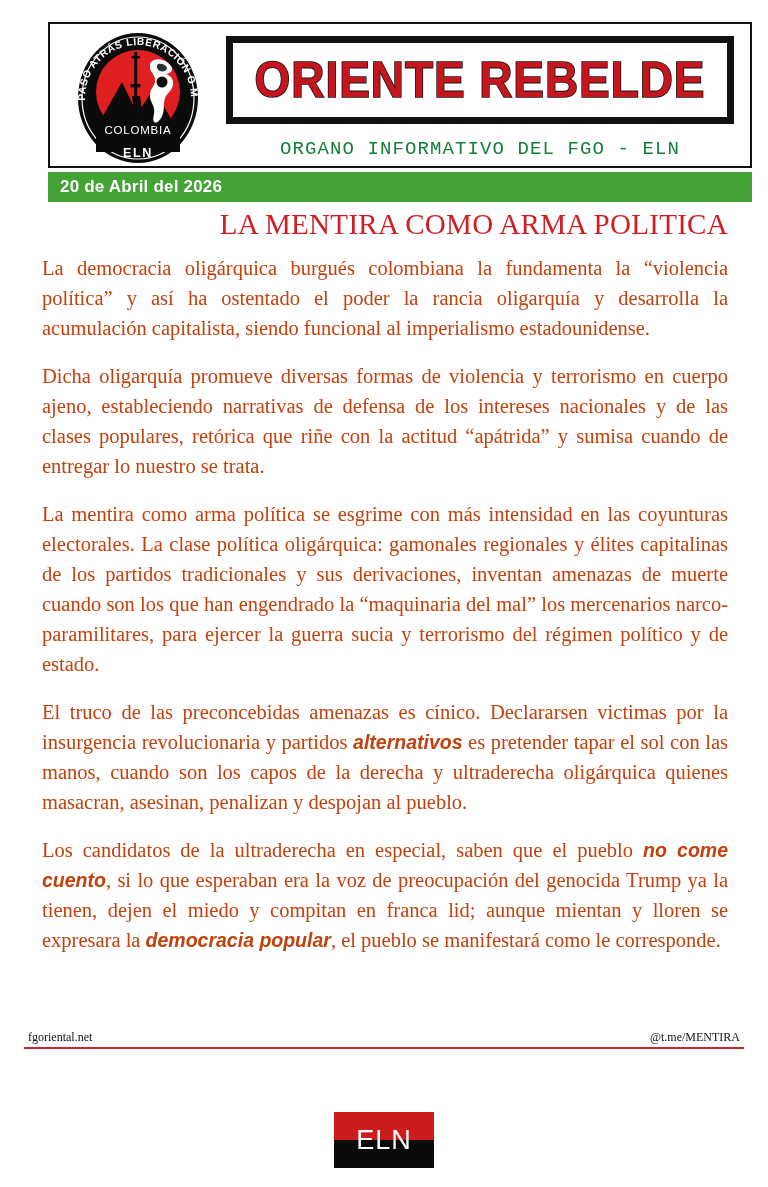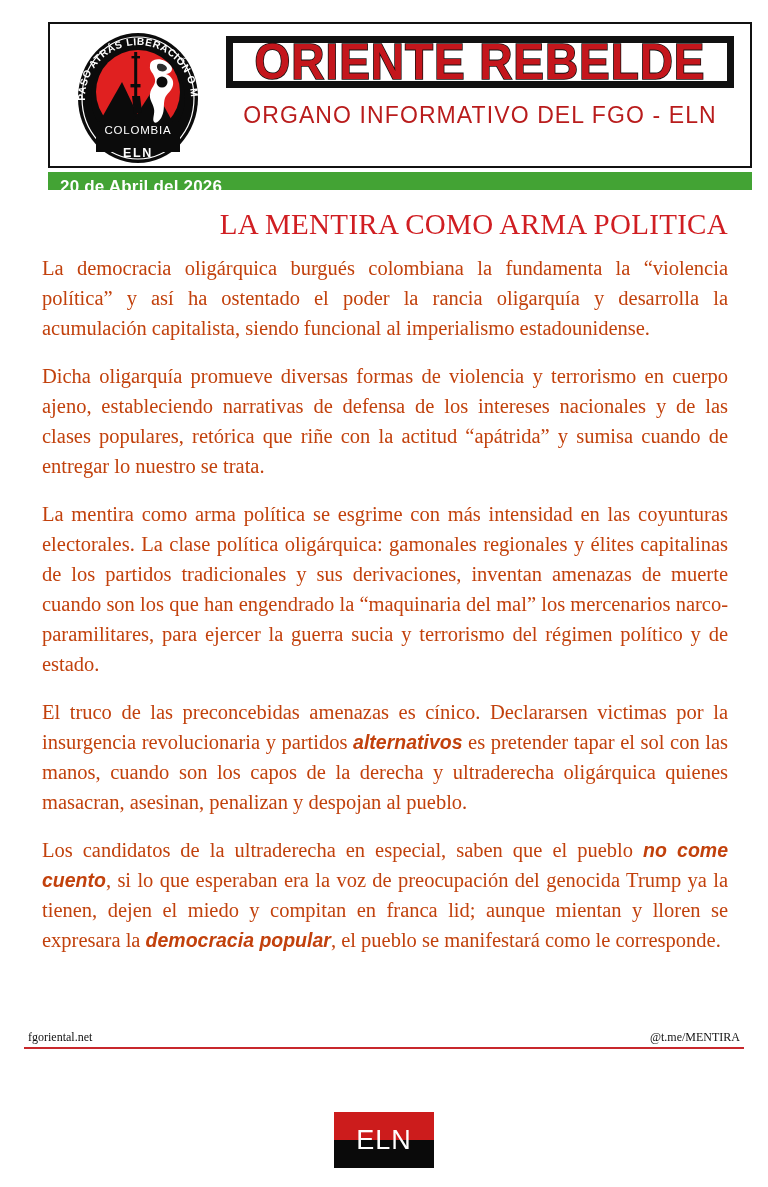--- a/index.html
+++ b/index.html
@@ -37,56 +37,56 @@
   .masthead-col {
     position: absolute;
     left: 176px;
     top: 8px;
     right: 16px;
     bottom: 4px;
   }
   .masthead-box {
     border: 7px solid #111111;
     background: #ffffff;
-    height: 52px;
+    height: 88px;
     display: flex;
     align-items: center;
     justify-content: center;
     box-sizing: border-box;
     margin-top: 4px;
   }
   .masthead-title {
     font-family: "Liberation Sans", sans-serif;
     font-weight: bold;
     font-size: 50px;
     line-height: 50px;
     color: #C4161C;
     letter-spacing: 1px;
     transform: scaleX(0.92);
     -webkit-text-stroke: 1.6px #111111;
     paint-order: stroke fill;
     white-space: nowrap;
   }
   .subtitle {
     text-align: center;
-    font-family: Liberation Sans, sans-serif;
-    font-size: 23px;
+    font-family: Liberation Mono, monospace;
+    font-size: 19px;
     letter-spacing: 1.1px;
-    color: #b91c1c;
+    color: #15803d;
     margin-top: 14px;
     white-space: nowrap;
   }
 
   
   .date-bar {
     position: absolute;
     left: 48px;
     top: 172px;
     width: 704px;
-    height: 18px;
+    height: 30px;
     background: #43A334;
     box-sizing: border-box;
   }
   .date-text {
     font-family: "Liberation Sans", sans-serif;
     font-weight: bold;
     font-size: 17px;
     color: #ffffff;
     line-height: 30px;
     padding-left: 12px;

